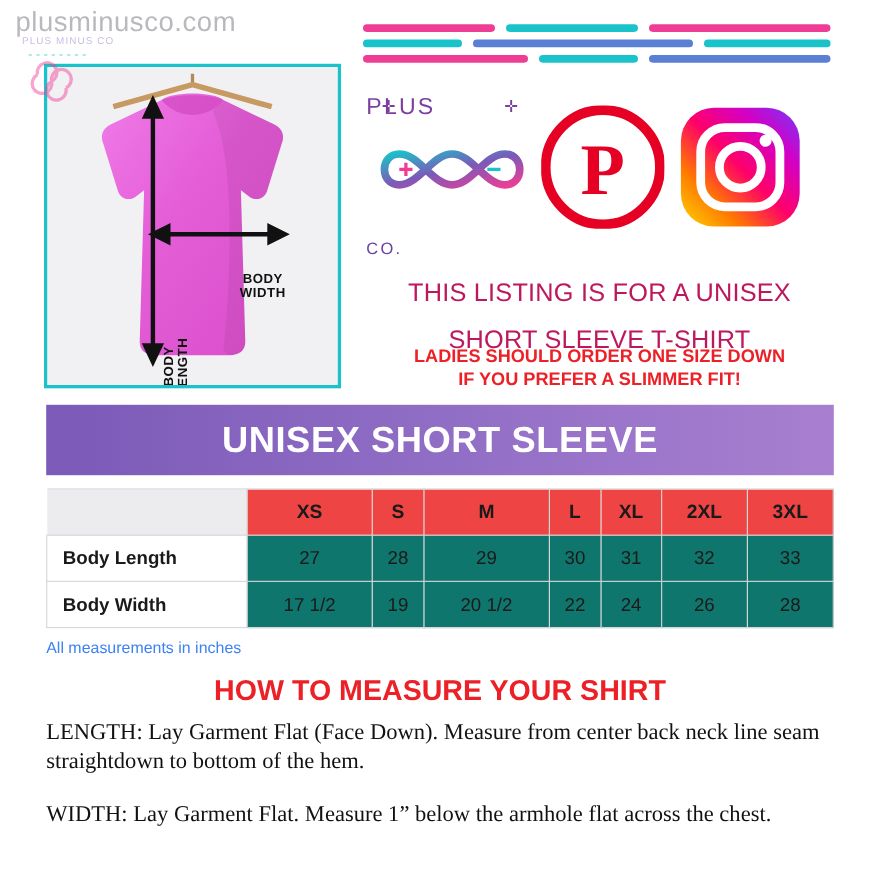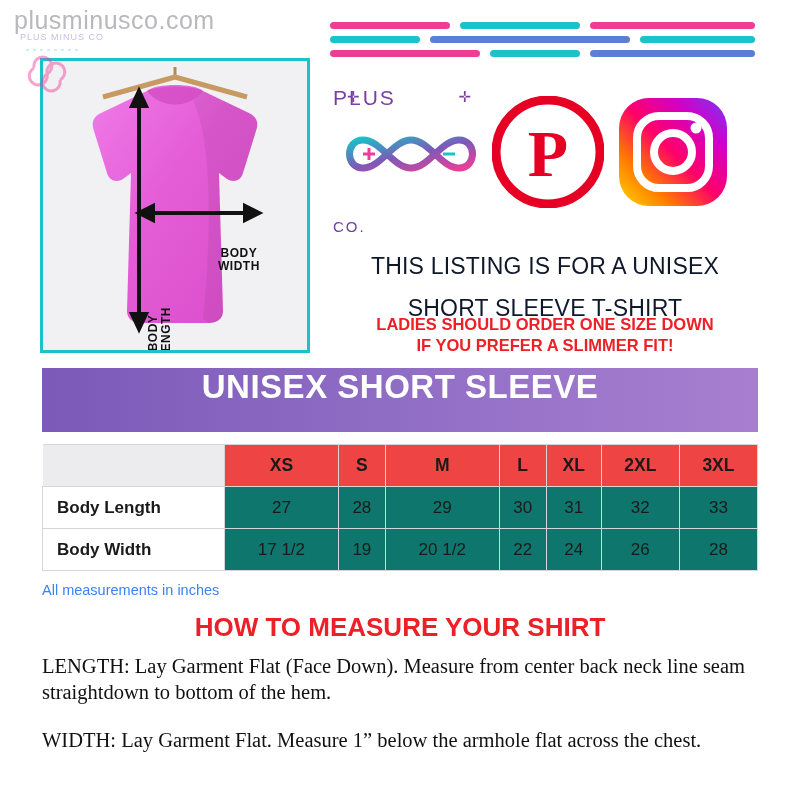--- a/index.html
+++ b/index.html
@@ -58,36 +58,36 @@
   .brand-plus { top: 8px; font-size: 21px; color: #7b3fa0; }
   .brand-minus { top: 120px; font-size: 15px; color: #7b3fa0; }
   .deco { position: absolute; color: #7b3fa0; font-size: 15px; }
 
   .social { position: absolute; top: 96px; }
   .pinterest { left: 492px; width: 112px; height: 112px; }
   .instagram { left: 617px; width: 112px; height: 112px; }
 
   .listing-line {
     position: absolute; left: 330px; width: 430px; text-align: center;
-    color: #0f172a; font-size: 23px; letter-spacing: .2px;
+    color: #be185d; font-size: 23px; letter-spacing: .2px;
   }
   .l1 { top: 253px; }
   .l2 { top: 295px; }
   .ladies {
     position: absolute; left: 330px; width: 430px; text-align: center;
     color: #ec2027; font-size: 16.5px; font-weight: bold;
   }
   .r1 { top: 315px; }
   .r2 { top: 336px; }
 
   
   .banner {
     position: absolute; left: 42px; top: 368px; width: 716px; height: 64px;
     background: linear-gradient(90deg,#7b5ab8 0%, #8e6cc4 45%, #a87fd0 100%);
-    display: flex; align-items: flex-start; justify-content: center;
+    display: flex; align-items: center; justify-content: center;
   }
   .banner span {
     color: #fff; font-size: 33px; font-weight: bold; letter-spacing: .5px;
   }
 
   
   .table { position: absolute; left: 42px; top: 444px; width: 716px; }
   table { width: 100%; border-collapse: collapse; }
   th, td {
     border: 1px solid #d6d6d8;

